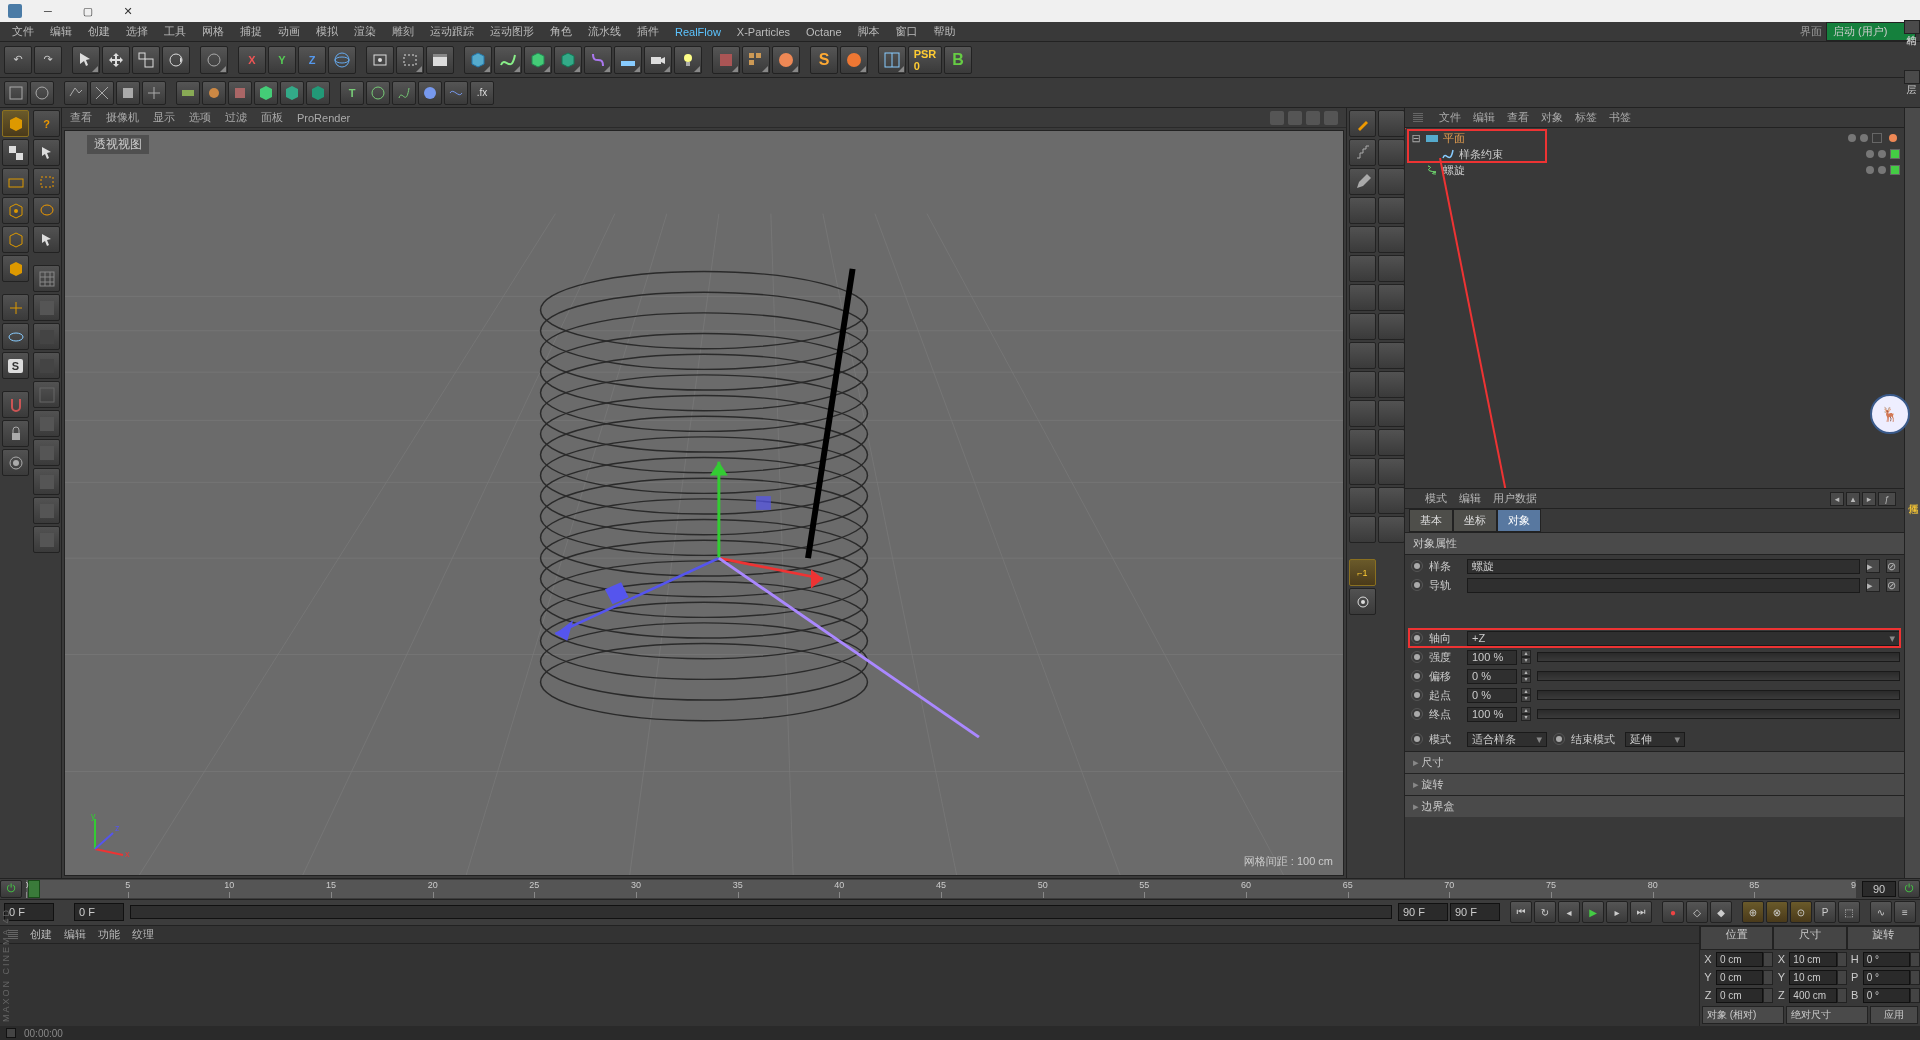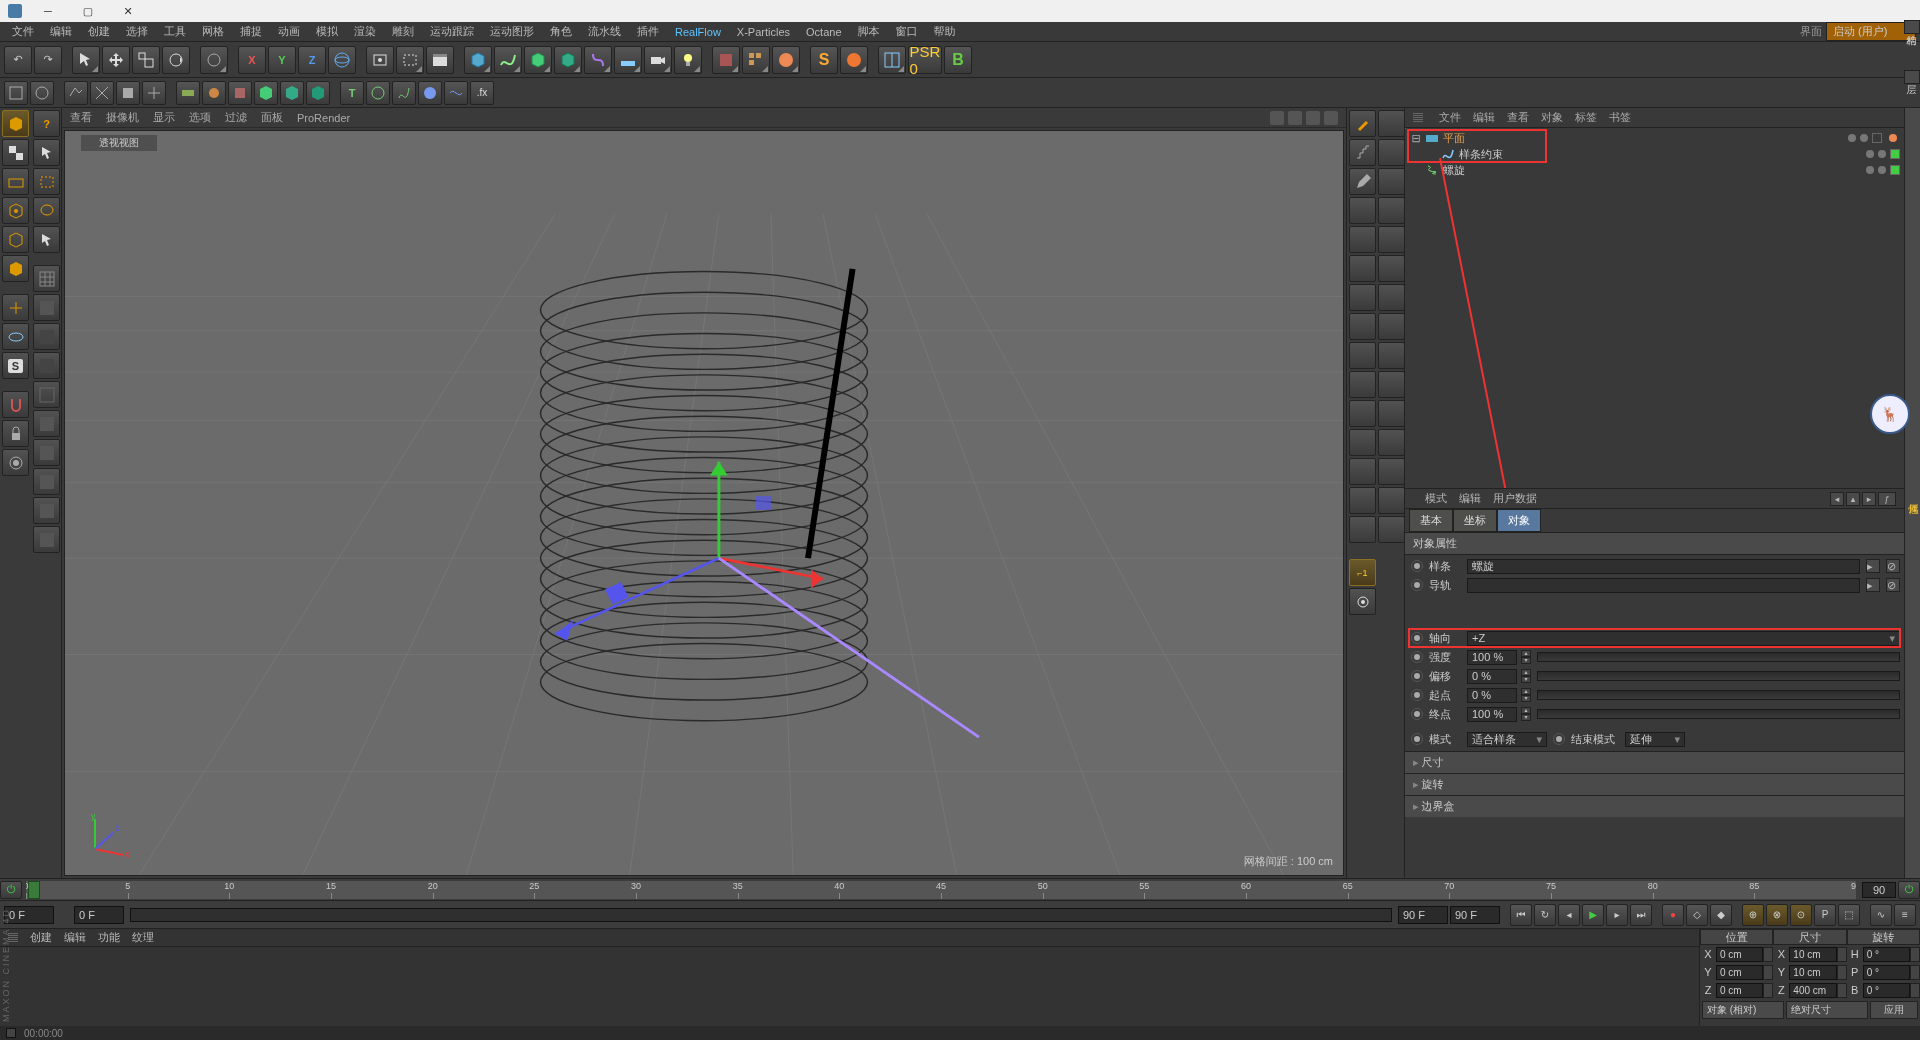--- a/index.html
+++ b/index.html
@@ -8,21 +8,21 @@
 .titlebar { height: 22px; background: #f0f0f0; color: #333; display: flex; align-items: center; padding: 0 8px; }
 .titlebar .icon { width: 14px; height: 14px; background: #4a7ba6; border-radius: 2px; margin-right: 6px; }
 .titlebar .title { flex: 1; font-size: 12px; }
 .titlebar .winbtn { width: 40px; height: 22px; text-align: center; line-height: 22px; cursor: pointer; }
 
 .menubar { height: 20px; background: #393939; display: flex; align-items: center; padding: 0 4px; gap: 0; border-bottom: 1px solid #222; }
 .menubar .item { padding: 2px 8px; cursor: pointer; color: #bbb; }
 .menubar .item.hl { color: #5cc4ff; }
 .menubar .spacer { flex: 1; }
 .layout-label { color: #999; margin-right: 4px; margin-left: 46px; }
-.layout-dd { background: #a16207; border: 1px solid #222; padding: 1px 6px; color: #ccc; width: 90px; }
+.layout-dd { background: #15803d; border: 1px solid #222; padding: 1px 6px; color: #ccc; width: 90px; }
 
 .toolbar-main { height: 36px; background: #3a3a3a; border-bottom: 1px solid #222; display: flex; align-items: center; padding: 0 4px; gap: 2px; }
 .tbtn { width: 28px; height: 28px; background: linear-gradient(#555,#3a3a3a); border: 1px solid #222; border-radius: 2px; display: flex; align-items: center; justify-content: center; cursor: pointer; position: relative; }
 .tbtn.small { width: 24px; height: 24px; }
 .tbtn.wide { width: 34px; }
 .tbtn .tri { position: absolute; right: 1px; bottom: 1px; border: 3px solid transparent; border-right-color: #888; border-bottom-color: #888; }
 .ico { width: 18px; height: 18px; display: block; }
 .sep { width: 6px; }
 
 .toolbar-sec { height: 30px; background: #3a3a3a; border-bottom: 1px solid #222; display: flex; align-items: center; padding: 0 4px; gap: 2px; }
@@ -101,21 +101,21 @@
 .tslider { flex: 1; height: 14px; background: #2f2f2f; border: 1px solid #111; margin: 0 4px; }
 .tpbtn { width: 22px; height: 22px; background: linear-gradient(#555,#3a3a3a); border: 1px solid #222; border-radius: 2px; cursor: pointer; display:flex; align-items:center; justify-content:center; color:#ccc; font-size:10px; }
 .tpbtn.rec { color: #e44; }
 .tpbtn.play { color: #4c4; }
 .tpbtn.y { background: linear-gradient(#6a5a2a,#4a3a1a); }
 
 .lower-split { flex: 1; display: flex; }
 .mat-panel { flex: 1; background: #333; border-right: 1px solid #222; }
 .mat-tabs { height: 18px; display: flex; gap: 12px; padding: 0 8px; align-items: center; border-bottom: 1px solid #222; }
 .coord-panel { width: 220px; background: #383838; display: flex; flex-direction: column; }
-.coord-head { display: flex; height: 16px; }
+.coord-head { display: flex; height: 24px; }
 .coord-head .c { flex: 1; text-align: center; background: #454545; border: 1px solid #222; color: #ccc; }
 .coord-row { display: flex; height: 18px; align-items: center; }
 .coord-row .ax { width: 16px; text-align: center; color: #ccc; }
 .coord-row .cf { flex: 1; background: #2a2a2a; border: 1px solid #111; height: 15px; color: #ccc; padding: 0 3px; display:flex; align-items:center; font-size:10px; }
 .coord-row .sp { width: 10px; height:15px; background:#444; border:1px solid #222; }
 .coord-foot { display: flex; gap: 2px; padding: 2px; }
 .coord-foot .dd { flex: 1; background: #4a4a4a; border: 1px solid #222; height: 18px; display:flex; align-items:center; padding:0 4px; color:#ccc; font-size:10px; }
 .coord-foot .btn { width: 48px; background: #4a4a4a; border: 1px solid #222; height: 18px; text-align:center; line-height:16px; color:#ccc; cursor:pointer; font-size:10px; }
 
 .statusbar { height: 14px; background: #2a2a2a; display: flex; align-items: center; padding: 0 6px; color: #888; font-size: 10px; gap: 8px; }
@@ -324,21 +324,21 @@
     </div>
   <div class="sep"></div>
   <div class="tbtn">
       <svg class="ico">
         <rect x="2" y="2" width="14" height="14" fill="none" stroke="#8cf"></rect>
         <line x1="9" y1="2" x2="9" y2="16" stroke="#8cf"></line>
       </svg>
       <span class="tri"></span>
     </div>
   <div class="tbtn wide">
-      <span style="color:#fc3;font-size:15px;font-weight:normal">PSR<br>0</span>
+      <span style="color:#fc3;font-size:11px;font-weight:bold">PSR<br>0</span>
     </div>
   <div class="tbtn">
       <span style="color:#6c4;font-weight:bold;font-size:16px">B</span>
     </div>
 </div>
 
 <div class="toolbar-sec">
   <div class="tbtn small">
       <svg class="ico">
         <rect x="3" y="3" width="12" height="12" fill="none" stroke="#aaa"></rect>
@@ -588,21 +588,21 @@
       <span>面板</span>
       <span>ProRender</span>
       <div class="r">
         <div class="vicn"></div>
         <div class="vicn"></div>
         <div class="vicn"></div>
         <div class="vicn"></div>
       </div>
     </div>
     <div class="viewport">
-      <div style="position:absolute;top:4px;left:16px;background:rgba(60,60,60,.6);padding:1px 18px;color:#ccc;font-size:10px">透视视图</div>
+      <div style="position:absolute;top:4px;left:22px;background:rgba(60,60,60,.6);padding:1px 7px;color:#ccc;font-size:12px">透视视图</div>
       <svg class="grid-svg" viewBox="0 0 860 540" preserveAspectRatio="none">
 
         <g stroke="#7a7a7a" stroke-width="0.5">
           <line x1="0" y1="380" x2="860" y2="380"></line>
           <line x1="50" y1="540" x2="330" y2="60"></line>
           <line x1="160" y1="540" x2="370" y2="60"></line>
           <line x1="270" y1="540" x2="405" y2="60"></line>
           <line x1="380" y1="540" x2="440" y2="60"></line>
           <line x1="490" y1="540" x2="475" y2="60"></line>
           <line x1="600" y1="540" x2="510" y2="60"></line>

